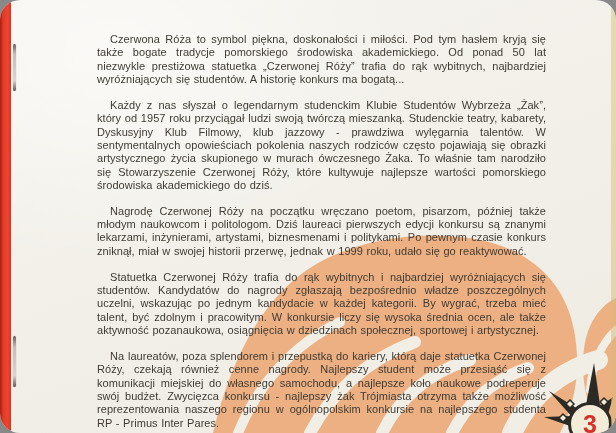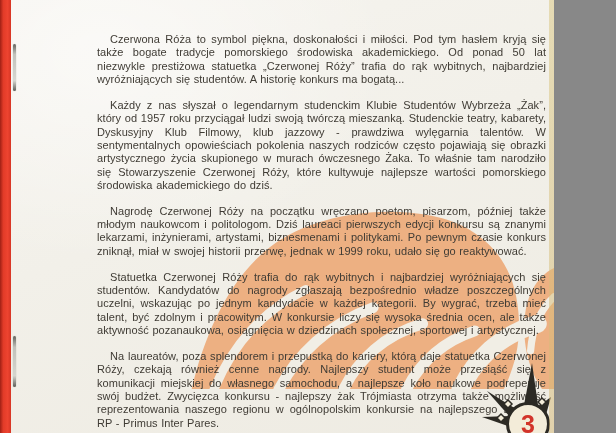--- a/index.html
+++ b/index.html
@@ -1,23 +1,24 @@
 <!DOCTYPE html>
 <html lang="pl"><head>
 <meta charset="utf-8">
 <style>
   html,body{margin:0;padding:0;background:#888;}
   .scan{
     position:relative;
-    width:554px;height:433px;
+    width:616px;height:433px;
     overflow:hidden;
     background:
       radial-gradient(ellipse 420px 300px at 18% 12%, rgba(255,255,255,.55), rgba(255,255,255,0) 70%),
       linear-gradient(160deg,#f6f4ef 0%, #f2f0e9 45%, #eeebe2 100%);
     font-family:"Liberation Sans", sans-serif;
+    border-radius:20px;
   }
   
   .spine{
     position:absolute;left:0;top:0;bottom:0;width:11px;
     background:linear-gradient(90deg,#a02015 0%, #e23b28 30%, #ee4430 70%, #d63524 100%);
     z-index:4;
   }
   
   .staple{
     position:absolute;left:13px;width:2.5px;border-radius:2px;

